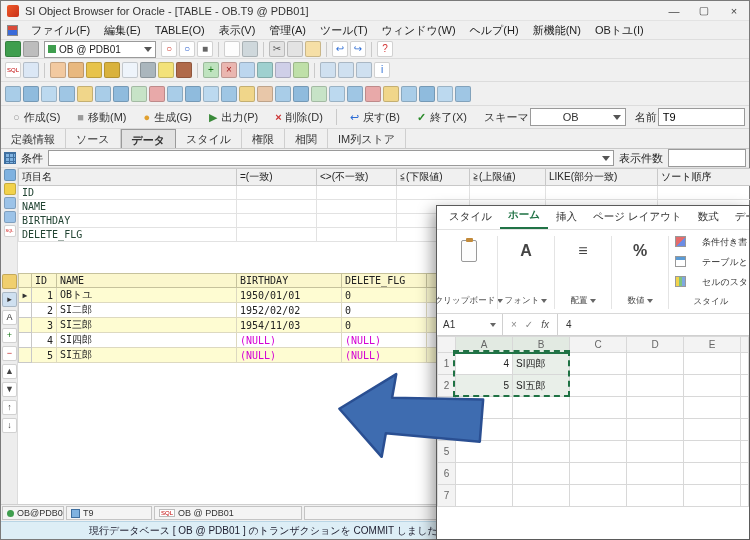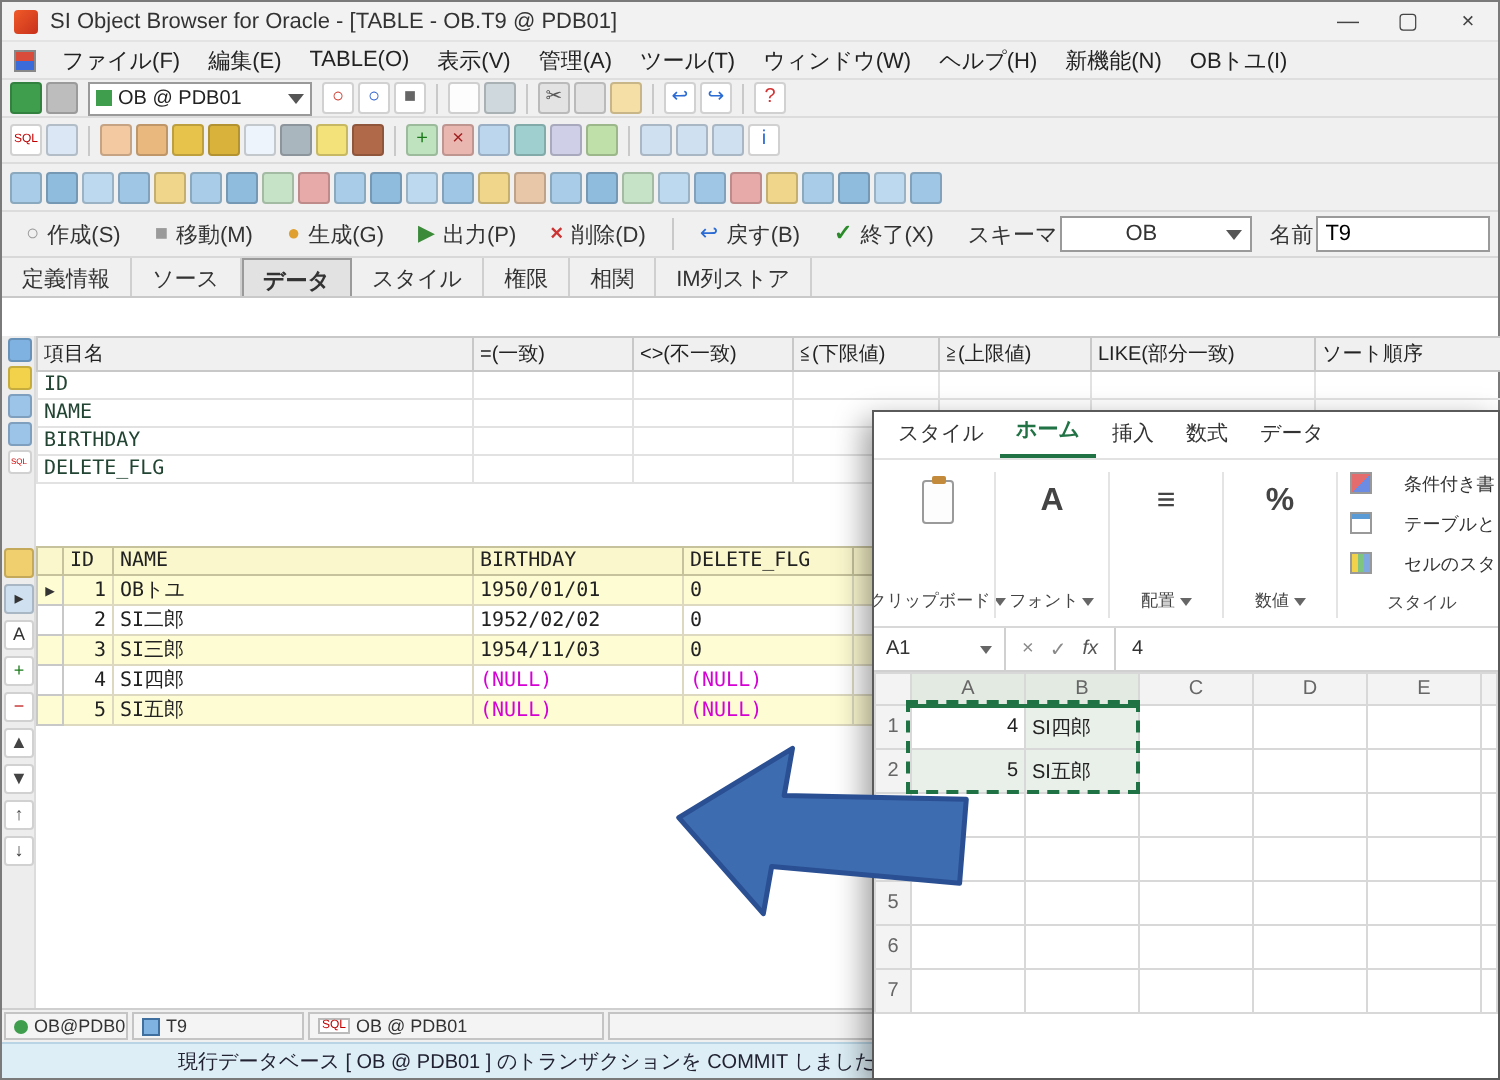--- a/index.html
+++ b/index.html
@@ -294,20 +294,30 @@
     <div class="tab">定義情報</div>
     <div class="tab">ソース</div>
     <div class="tab selected">データ</div>
     <div class="tab">スタイル</div>
     <div class="tab">権限</div>
     <div class="tab">相関</div>
     <div class="tab">IM列ストア</div>
   </div>
 
   <div class="main">
+    <div class="condrow">
+      <span class="cond-icon"></span>
+      <span>条件</span>
+      <div class="cond-combo">
+        <span class="lbl"></span>
+        <span class="combo-arrow"></span>
+      </div>
+      <span>表示件数</span>
+      <input class="text-input" id="rowcount-input" value="" style="">
+    </div>
 
     <div class="leftcol">
       <div class="filterstrip">
         <span class="tb-icon" style="background:#7fb2e0"></span>
         <span class="tb-icon" style="background:#f2d24b"></span>
         <span class="tb-icon" style="background:#9cc3e8"></span>
         <span class="tb-icon" style="background:#9cc3e8"></span>
         <span class="tb-icon" style="background:#fff;color:#c00;font-size:4px">SQL</span>
       </div>
       <div class="navicons">
@@ -467,20 +477,21 @@
     <span>現行データベース [ OB @ PDB01 ] のトランザクションを COMMIT しました。</span>
   </div>
 </div>
 
 <div class="excel">
 
   <div class="xl-tabs">
     <span class="xl-tab">スタイル</span>
     <span class="xl-tab selected">ホーム</span>
     <span class="xl-tab">挿入</span>
+    <span class="xl-tab">ページ レイアウト</span>
     <span class="xl-tab">数式</span>
     <span class="xl-tab">データ</span>
 
   </div>
 
   <div class="xl-ribbon">
     <div class="xl-group">
       <span class="big-icon">
           <span class="clipboard-shape"></span>
         </span>

